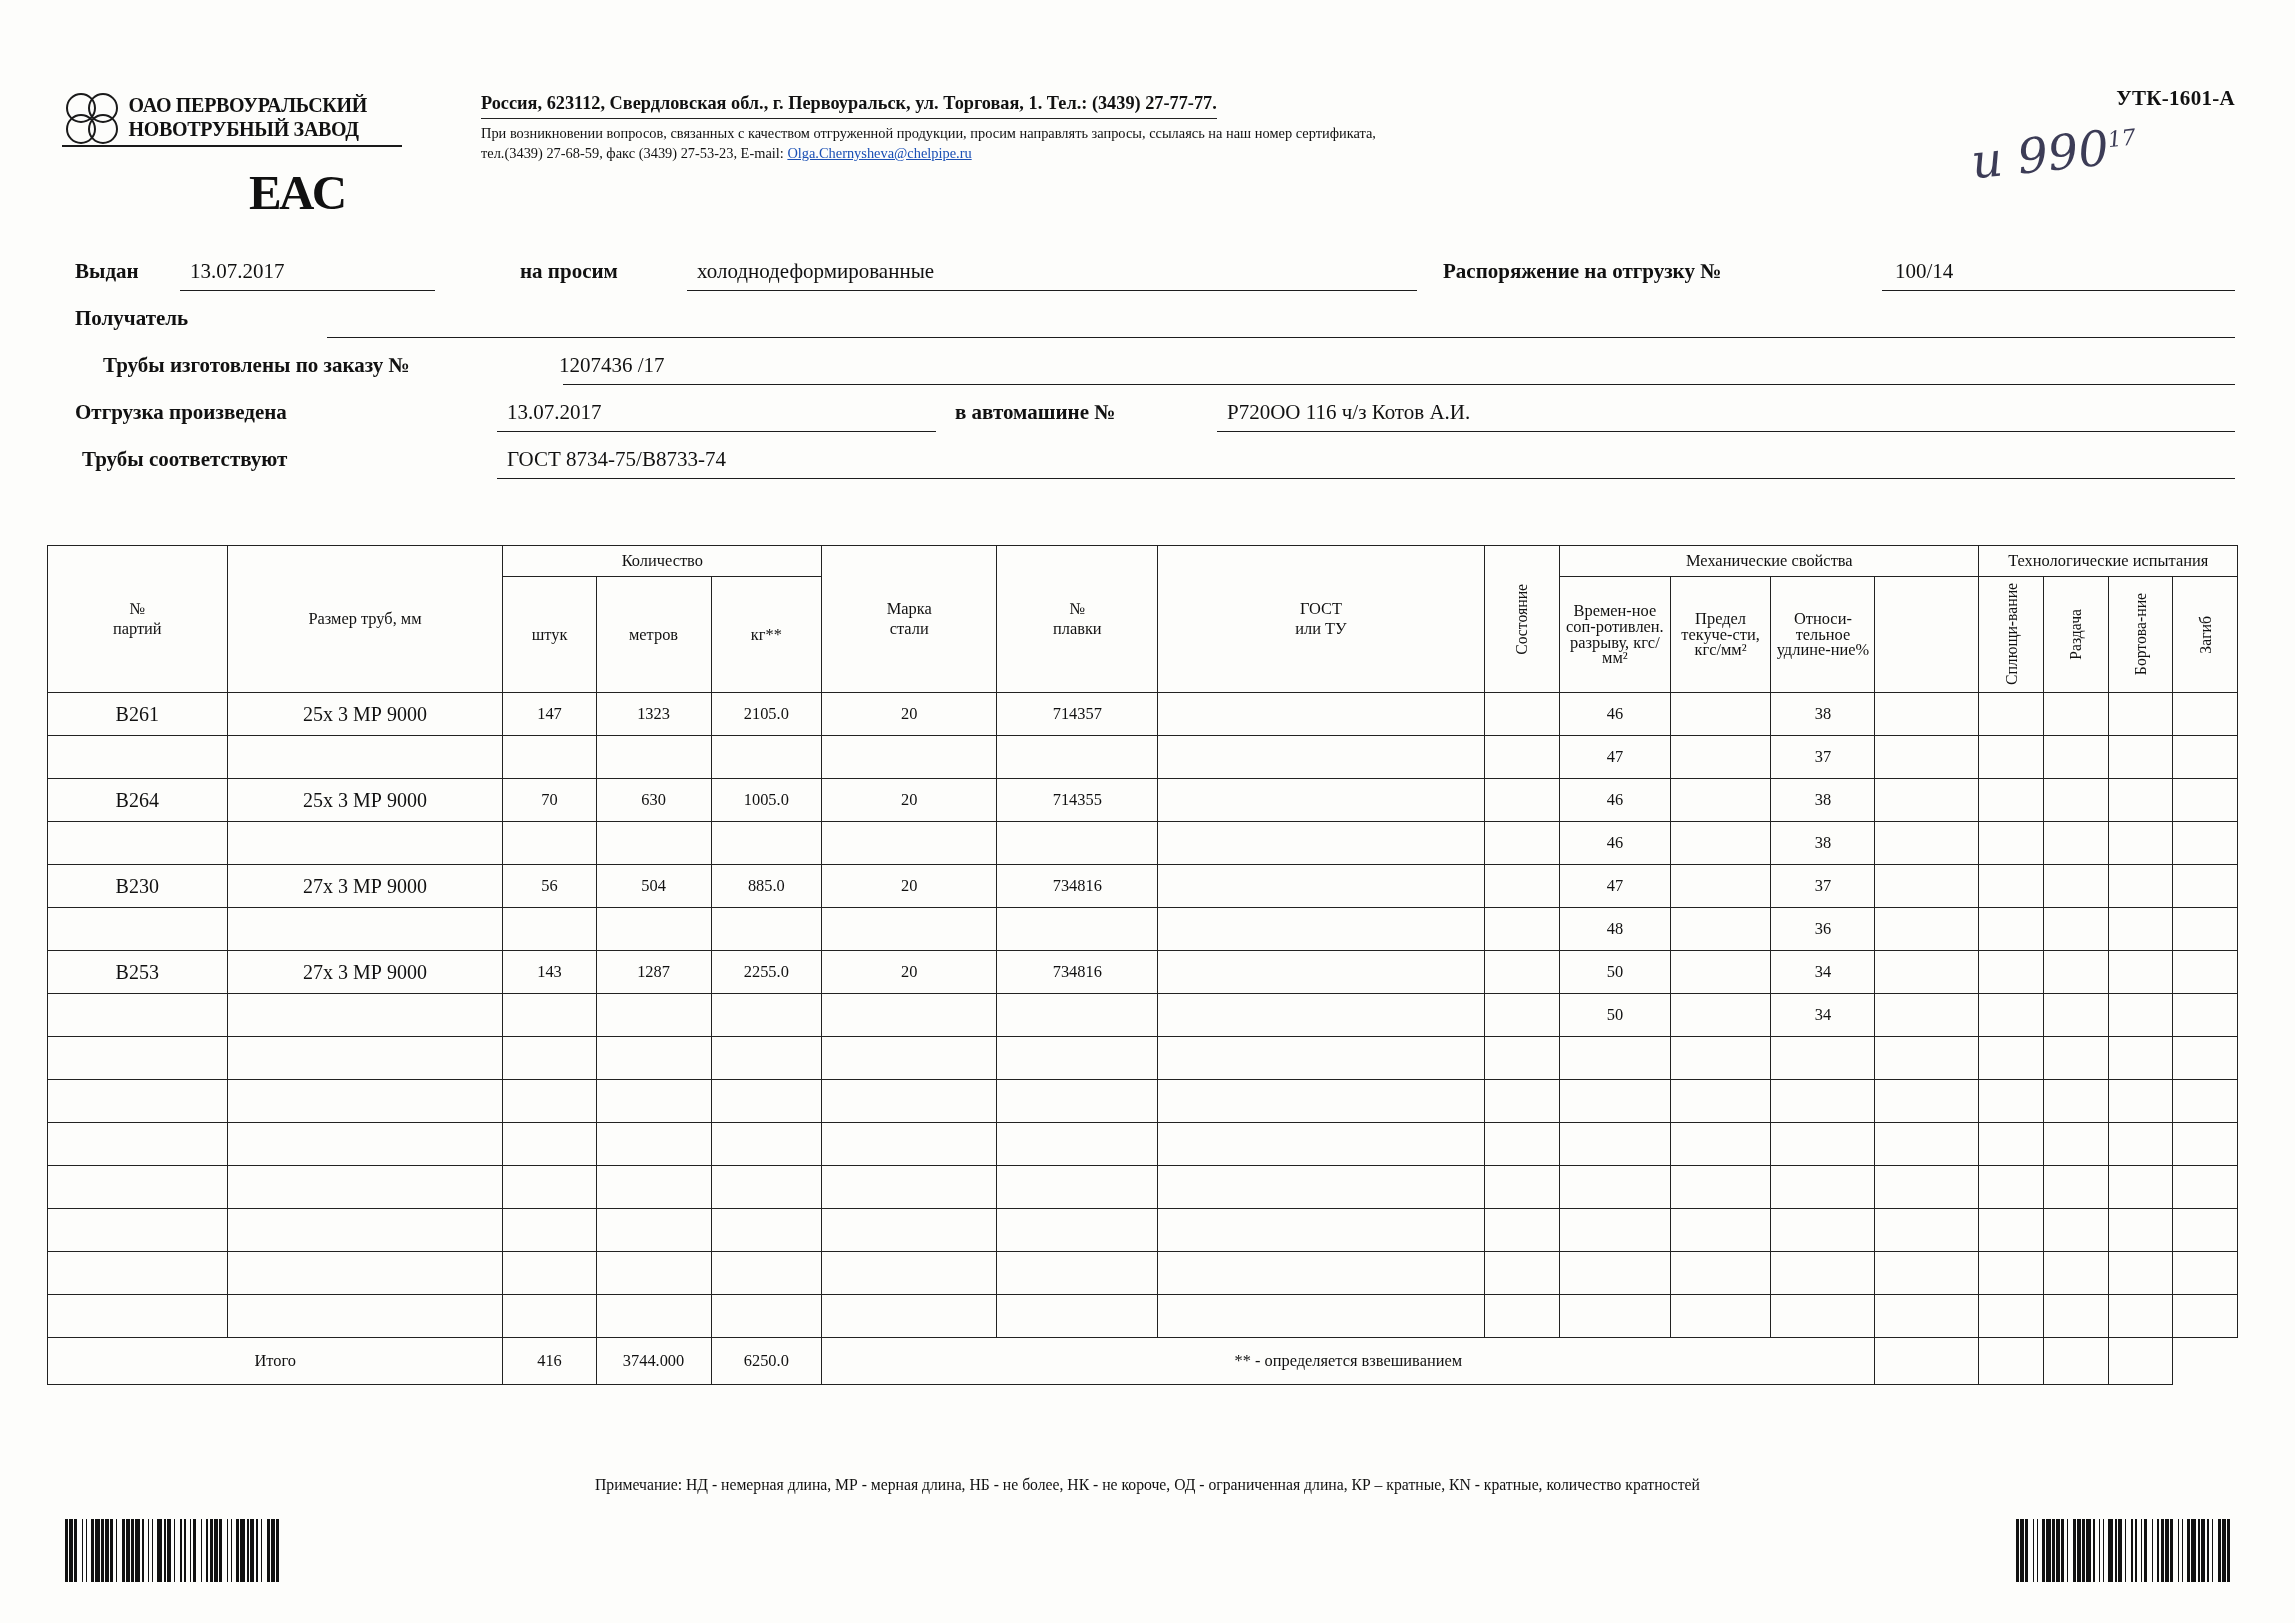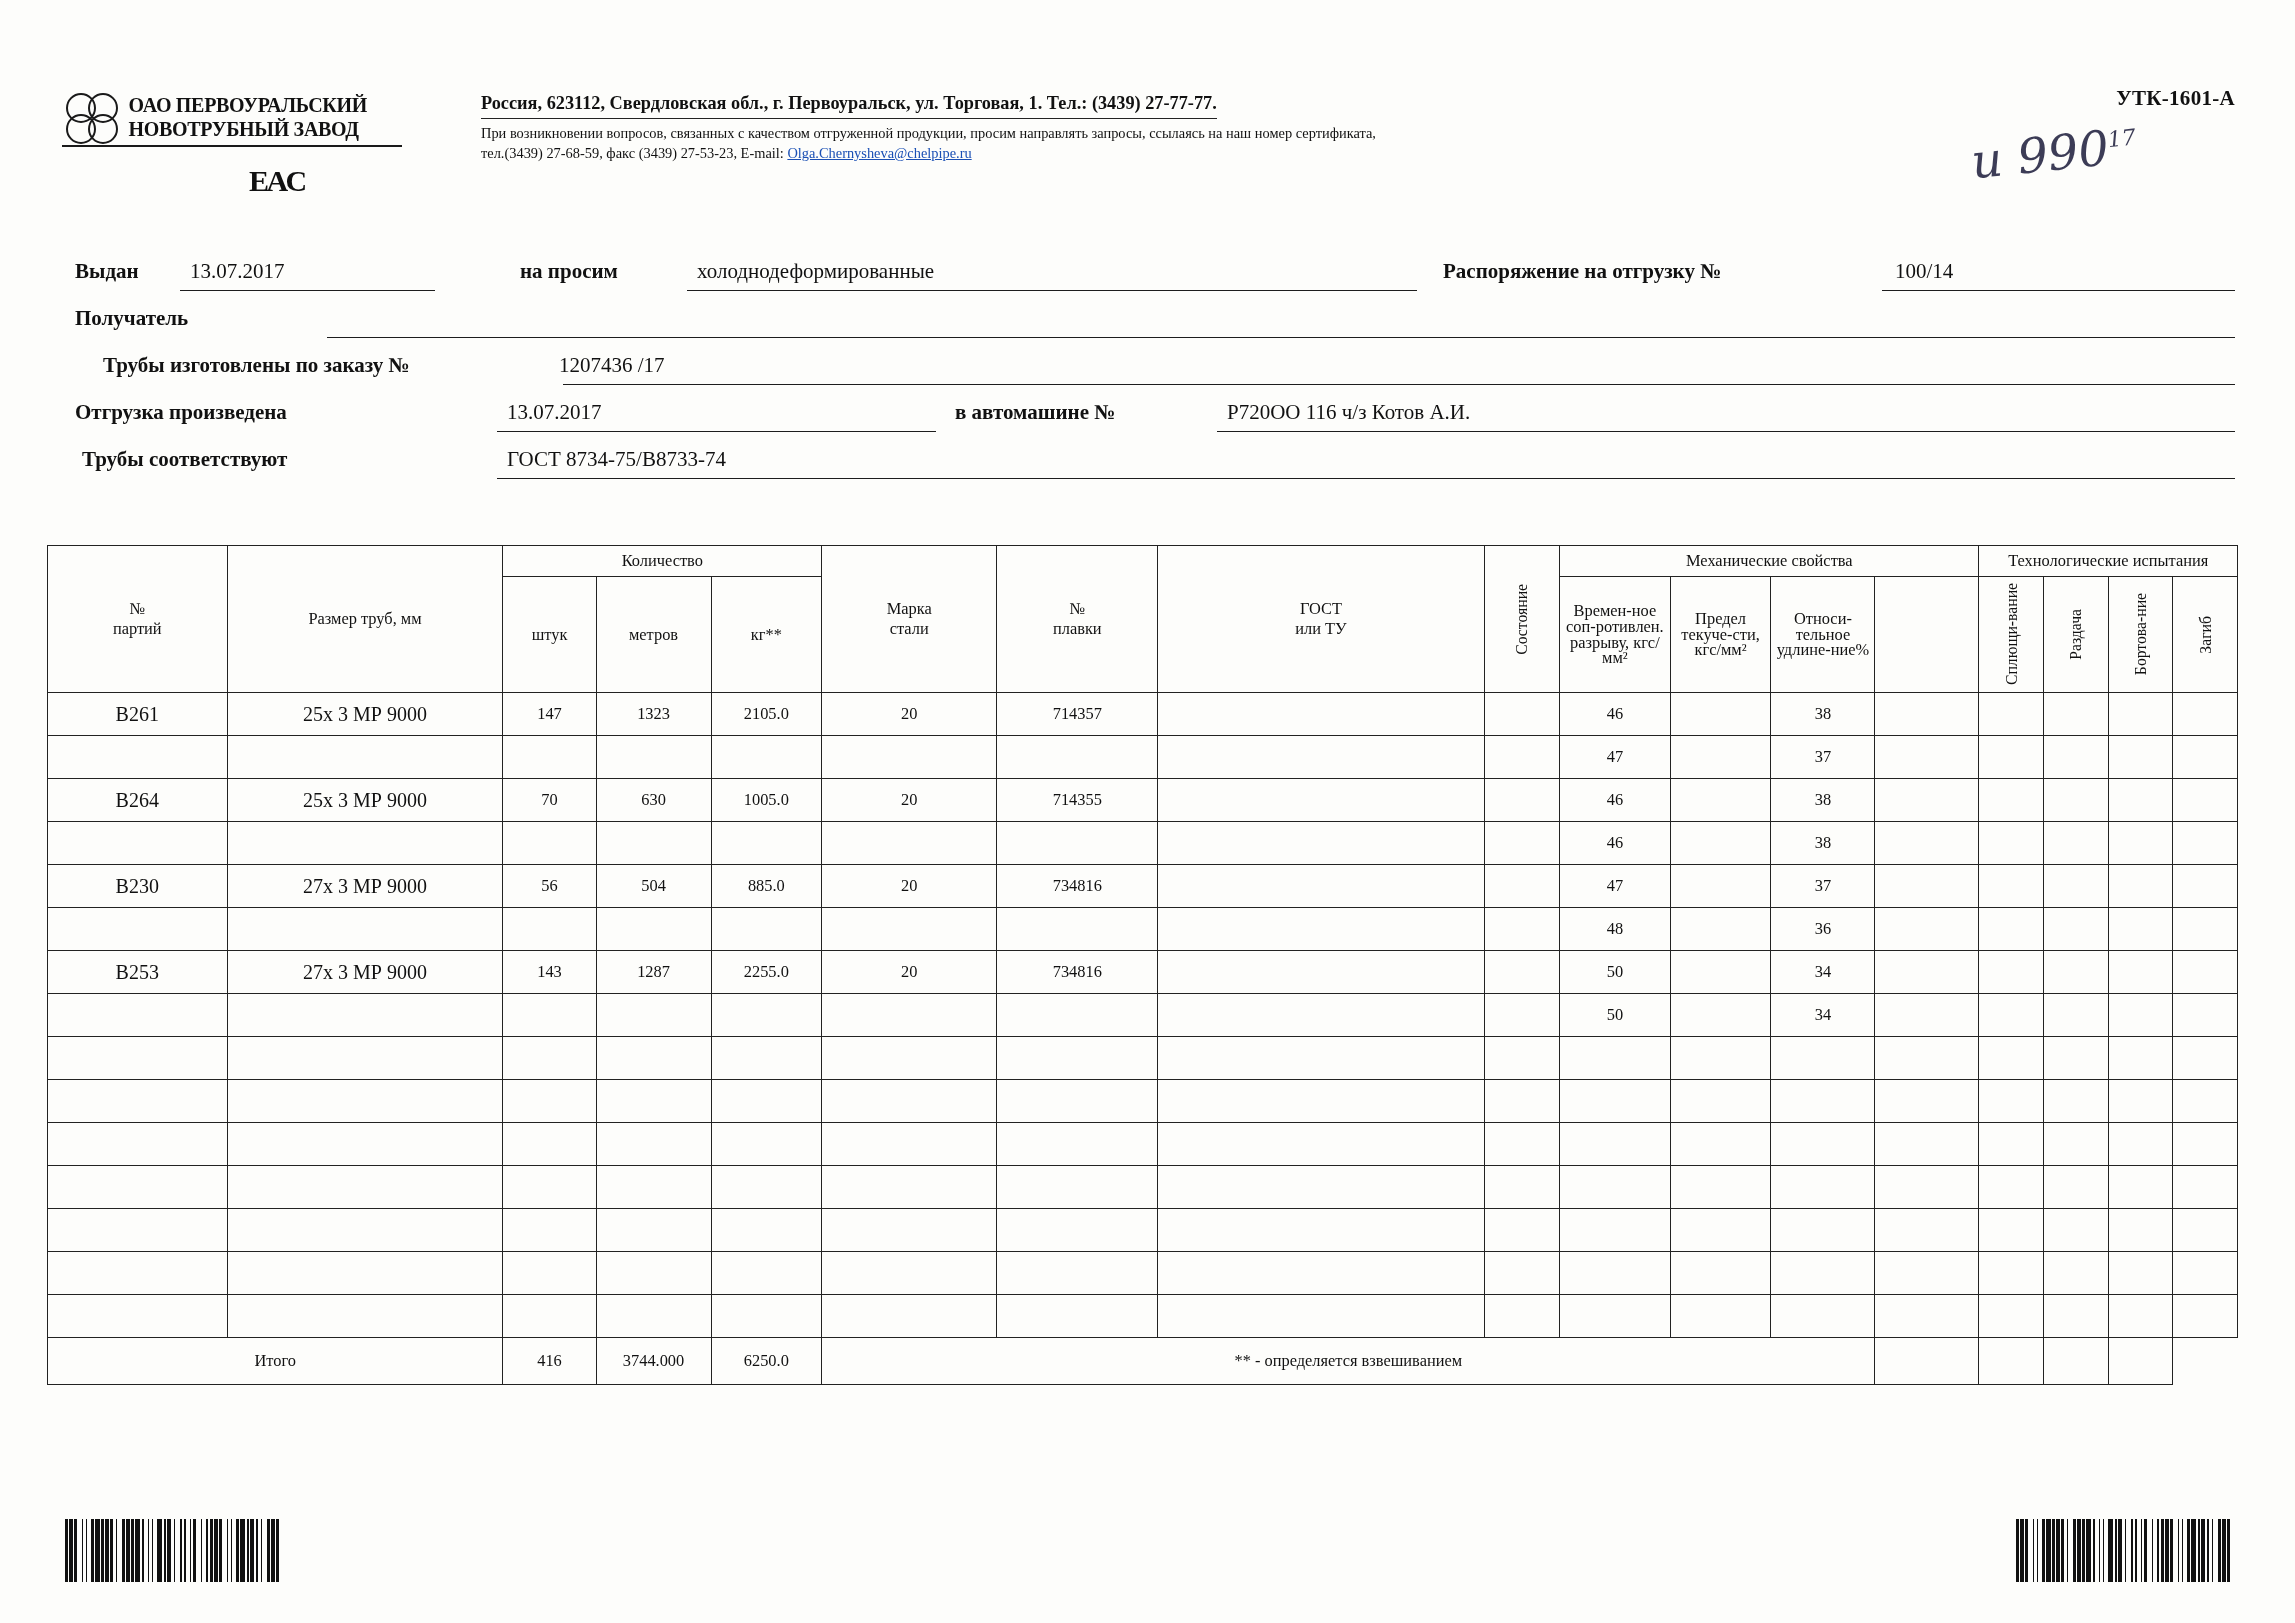--- a/index.html
+++ b/index.html
@@ -61,21 +61,21 @@
     white-space: nowrap;
   }
   .logo-underline {
     border-bottom: 2px solid #1a1a1a;
     width: 340px;
     margin-top: 1.3px;
   }
   .eac {
     position: absolute;
     left: 187px; top: 72px;
-    font-size: 30px;
+    font-size: 49px;
     font-weight: bold;
     font-family: "Liberation Serif", serif;
     letter-spacing: -2.6px;
   }
 
   .addr {
     position: absolute;
     left: 419px; top: 1.3px;
     width: 1407px;
   }
@@ -636,20 +636,21 @@
         <td colspan="7" class="total-note">** - определяется взвешиванием</td>
         <td></td>
         <td></td>
         <td></td>
         <td></td>
       </tr>
     </tbody>
       </table>
   </div>
 
+  <div class="note">Примечание: НД - немерная длина, МР -  мерная длина, НБ - не более, НК - не короче, ОД - ограниченная длина, КР – кратные, КN - кратные, количество кратностей</div>
 
   <div class="barcode bc-left" id="bc-left">
       <i style="width: 2.6px; background: rgb(17, 17, 17);"></i>
       <i style="width: 1.3px; background: transparent;"></i>
       <i style="width: 3.9px; background: rgb(17, 17, 17);"></i>
       <i style="width: 1.3px; background: transparent;"></i>
       <i style="width: 2.6px; background: rgb(17, 17, 17);"></i>
       <i style="width: 5.2px; background: transparent;"></i>
       <i style="width: 1.3px; background: rgb(17, 17, 17);"></i>
       <i style="width: 2.6px; background: transparent;"></i>

